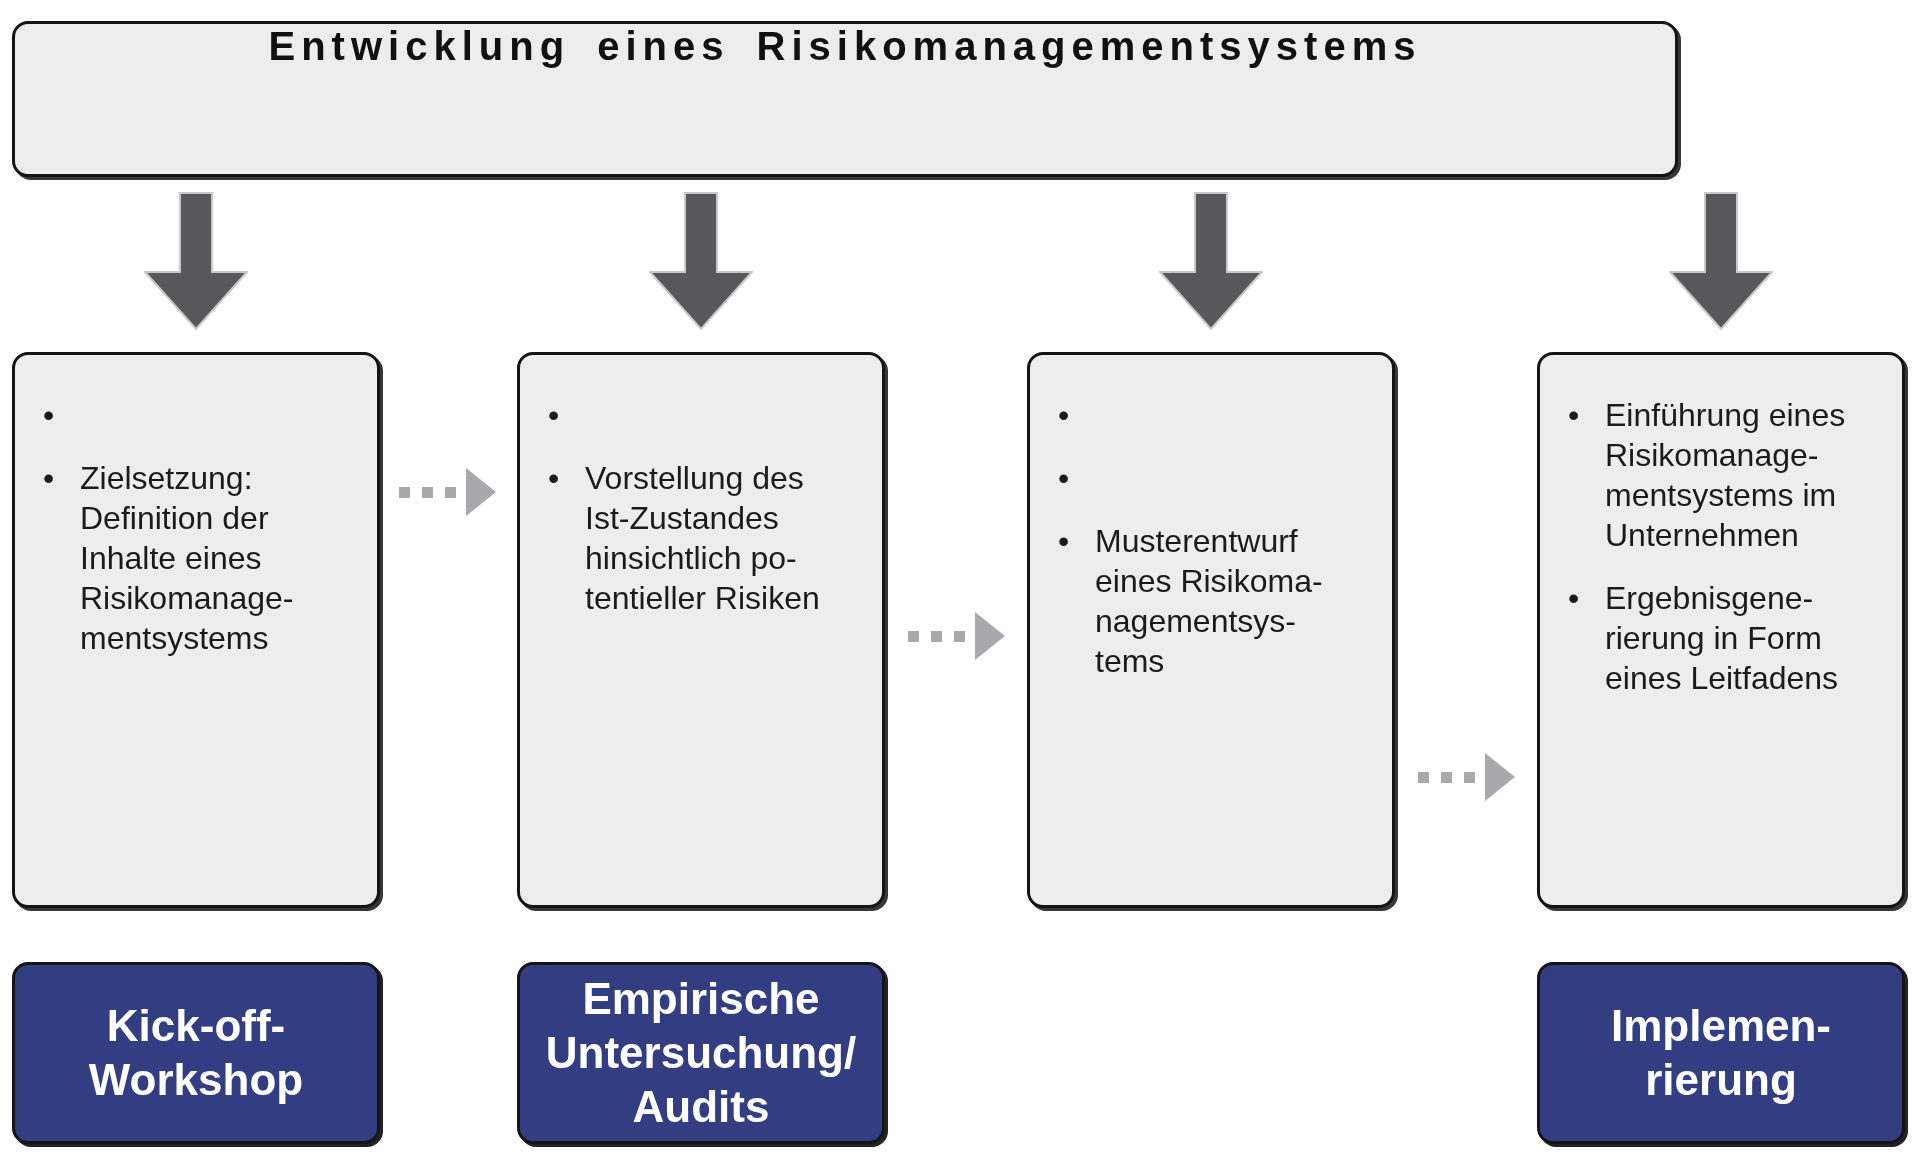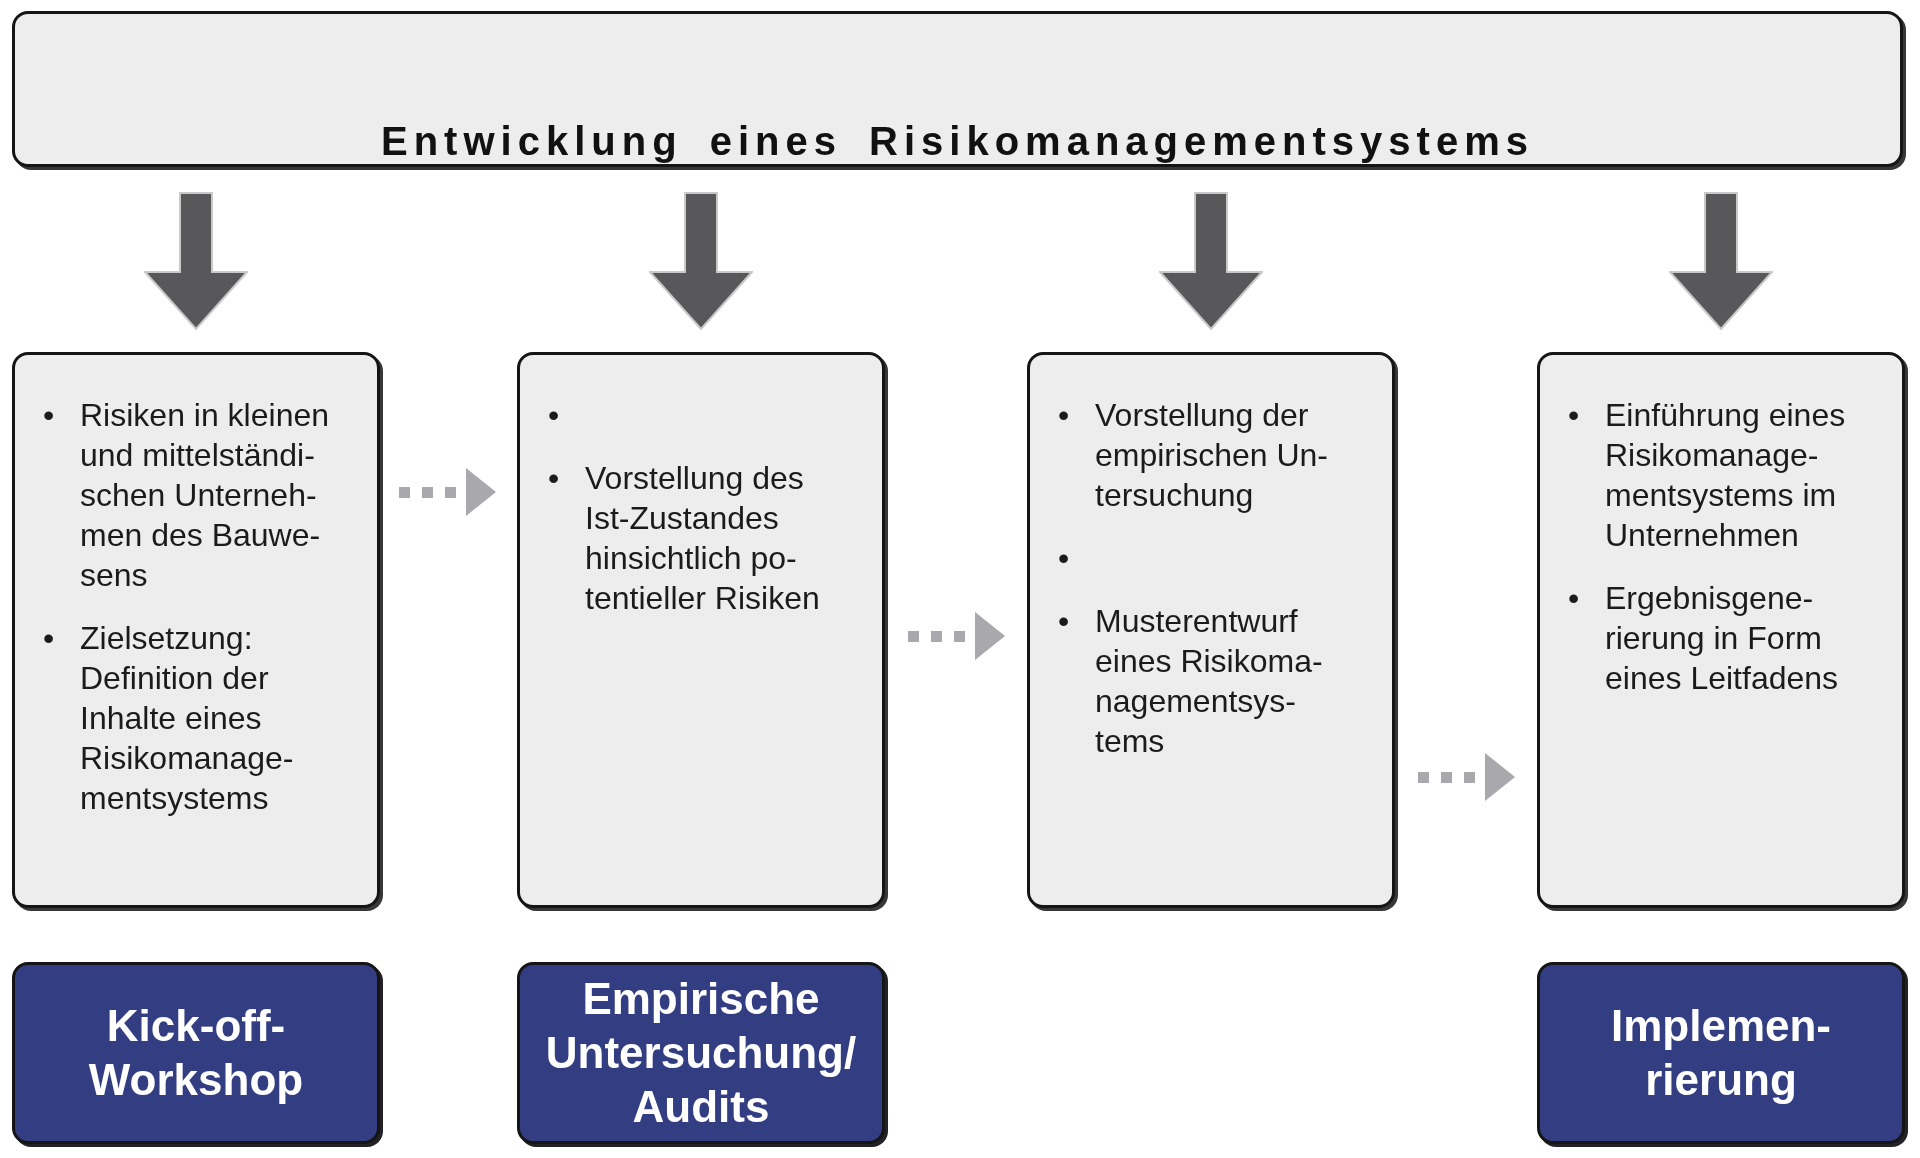--- a/index.html
+++ b/index.html
@@ -14,22 +14,22 @@
   }
   .rbox {
     position: absolute;
     box-sizing: border-box;
     background: #ededed;
     border: 3px solid #151515;
     border-radius: 16px;
     box-shadow: 3px 3px 0 rgba(20,20,20,0.85);
   }
   .header-box {
-    left: 12px; top: 11px; width: 1891px; height: 156px;
-    display: flex; align-items: flex-end; justify-content: center;
+    left: 12px; top: 21px; width: 1666px; height: 156px;
+    display: flex; align-items: flex-start; justify-content: center;
   }
   .page-title {
     font-size: 40px;
     font-weight: bold;
     letter-spacing: 6px;
     word-spacing: 10px;
     color: #111111;
     white-space: nowrap;
   }
   .down-arrow { position: absolute; top: 192px; width: 104px; height: 138px; }
@@ -93,25 +93,20 @@
   <svg class="down-arrow a3" viewBox="0 0 104 138">
       <polygon points="36,1 68,1 68,80 103,80 52,137 1,80 36,80"></polygon>
     </svg>
   <svg class="down-arrow a4" viewBox="0 0 104 138">
       <polygon points="36,1 68,1 68,80 103,80 52,137 1,80 36,80"></polygon>
     </svg>
 
   <div class="rbox step-box c1">
     <div class="bullet">
       <span class="bullet-marker">•</span>
-      <span class="bullet-text">Risiken in kleinen
-und mittelständi-
-schen Unterneh-
-men des Bauwe-
-sens</span>
     </div>
     <div class="bullet">
       <span class="bullet-marker">•</span>
       <span class="bullet-text">Zielsetzung:
 Definition der
 Inhalte eines
 Risikomanage-
 mentsystems</span>
     </div>
   </div>
@@ -125,23 +120,20 @@
       <span class="bullet-text">Vorstellung des
 Ist-Zustandes
 hinsichtlich po-
 tentieller Risiken</span>
     </div>
   </div>
 
   <div class="rbox step-box c3">
     <div class="bullet">
       <span class="bullet-marker">•</span>
-      <span class="bullet-text">Vorstellung der
-empirischen Un-
-tersuchung</span>
     </div>
     <div class="bullet">
       <span class="bullet-marker">•</span>
     </div>
     <div class="bullet">
       <span class="bullet-marker">•</span>
       <span class="bullet-text">Musterentwurf
 eines Risikoma-
 nagementsys-
 tems</span>

